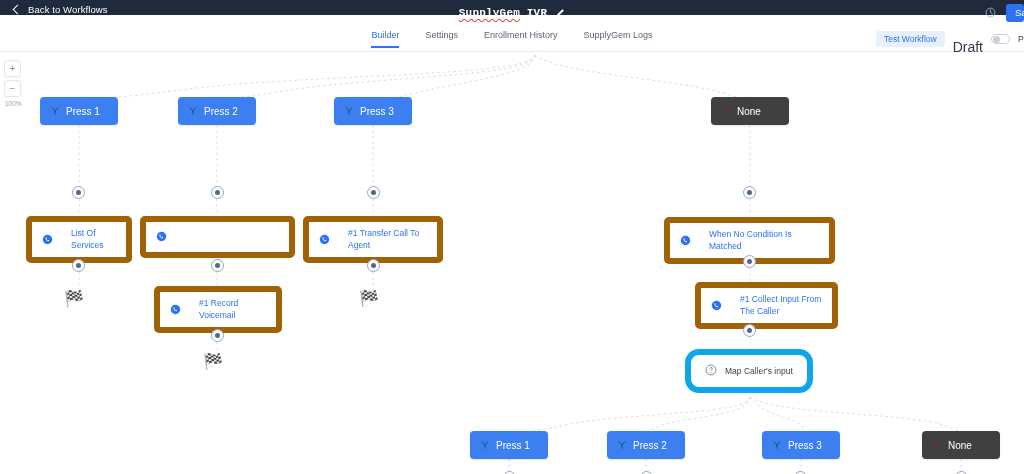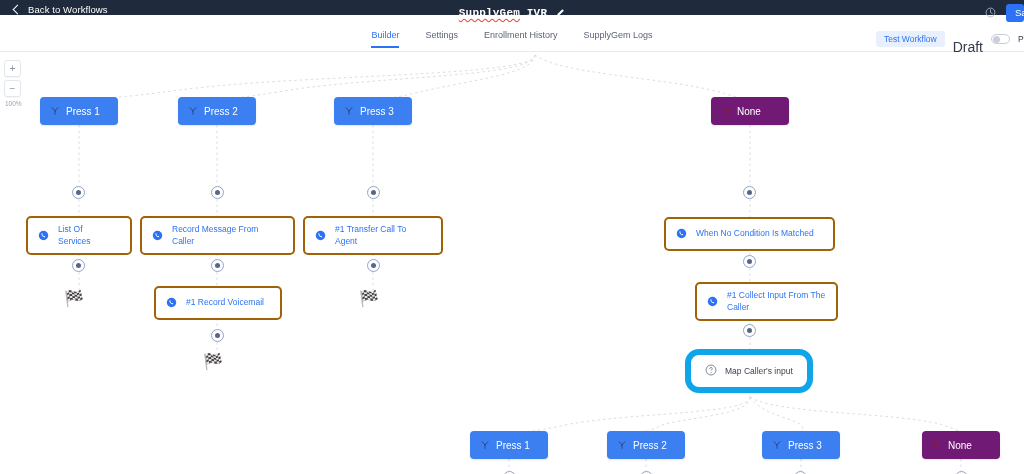--- a/index.html
+++ b/index.html
@@ -106,26 +106,26 @@
   }
   .zlabel { font-size:6.5px; color:#9aa2b1; text-align:left; padding-left:1px; }
 
   
   .node { position:absolute; }
   .branch {
     height:28px; border-radius:4px; display:flex; align-items:center; gap:6px;
     padding:0 10px; cursor:pointer; box-shadow:0 1px 2px rgba(0,0,0,.10);
   }
   .branch.blue { background:#3b7ff0; }
-  .branch.red  { background:#701a75;align-items:center; }
+  .branch.red  { background:#404040;align-items:center; }
   .branch .lbl { color:#ffffff; font-size:10px; white-space:nowrap; }
 
   .card {
-    background:#ffffff; border:2px solid #a16207; border-radius:5px;
-    display:flex; align-items:center; gap:9px; padding:6px 10px;
+    background:#ffffff; border:6px solid #a16207; border-radius:5px;
+    display:flex; align-items:center; gap:18px; padding:6px 10px;
     cursor:pointer; min-height:30px;
   }
   .card .lbl { color:#2d72f5; font-size:8.5px; line-height:11.5px; white-space:pre-line; }
 
   .pill {
     background:#ffffff; border:6px solid #0ea5e9; border-radius:14px;
     display:flex; align-items:center; gap:8px; padding:7px 14px; cursor:pointer;
     box-shadow:0 1px 2px rgba(0,0,0,.04);
   }
   .pill .lbl { color:#3c4450; font-size:8.5px; white-space:nowrap; }
@@ -343,22 +343,20 @@
       </div>
     </div>
     <div class="node" style="left:140px; top:164px; width:155px;">
       <div class="card">
         <span>
           <svg width="11" height="11" viewBox="0 0 14 14">
               <circle cx="7" cy="7" r="6" fill="#2d72f5"></circle>
               <path d="M4.6 4.3c.5-.5 1 0 1.3.5.3.5-.2.8-.3 1.1-.1.4 1.1 1.8 1.7 2 .3.1.7-.4 1.1-.3.5.2 1 .7.5 1.2-.6.6-1.6.5-2.8-.6-1.3-1.2-2.1-3.2-1.5-3.9z" fill="#ffffff"></path>
             </svg>
         </span>
-        <span class="lbl">Record Message From
-Caller</span>
       </div>
     </div>
     <div class="node" style="left:303px; top:164px; width:140px;">
       <div class="card">
         <span>
           <svg width="11" height="11" viewBox="0 0 14 14">
               <circle cx="7" cy="7" r="6" fill="#2d72f5"></circle>
               <path d="M4.6 4.3c.5-.5 1 0 1.3.5.3.5-.2.8-.3 1.1-.1.4 1.1 1.8 1.7 2 .3.1.7-.4 1.1-.3.5.2 1 .7.5 1.2-.6.6-1.6.5-2.8-.6-1.3-1.2-2.1-3.2-1.5-3.9z" fill="#ffffff"></path>
             </svg>
         </span>

